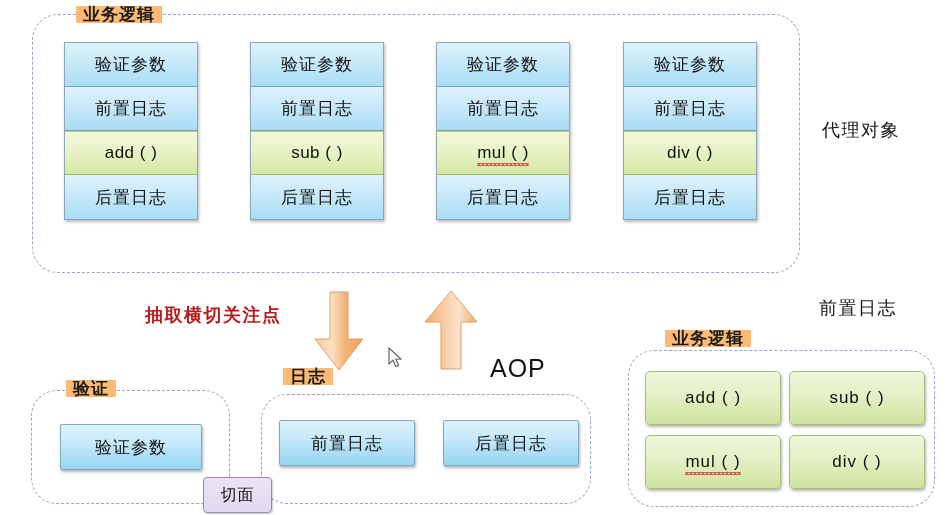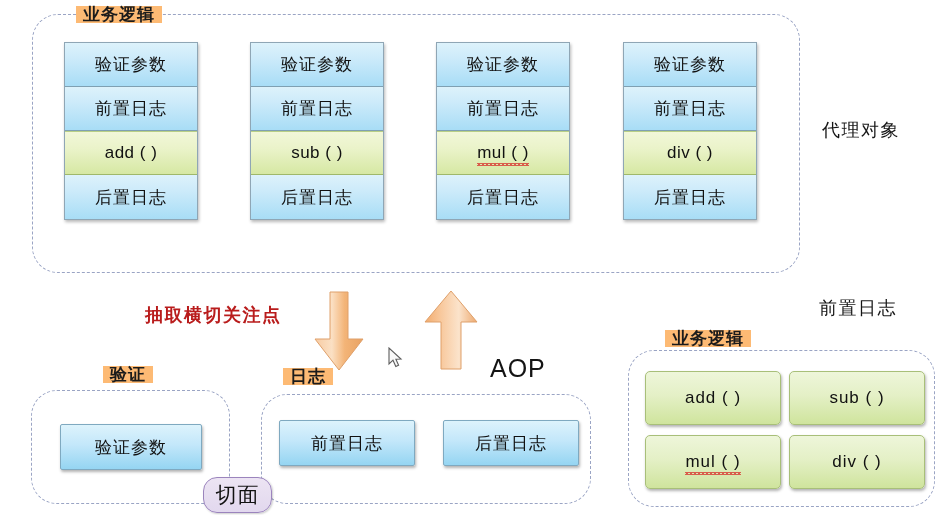--- a/index.html
+++ b/index.html
@@ -95,26 +95,26 @@
     border: 1px solid #a8bf79;
     border-radius: 5px;
   }
 
   
   .aspect-badge {
     position: absolute;
     display: flex;
     align-items: center;
     justify-content: center;
-    font-size: 21px;
+    font-size: 16px;
     color: #111111;
     letter-spacing: 1px;
     background: linear-gradient(to bottom, #ece4f3 0%, #e2d8ee 100%);
     border: 1.5px solid #9b84bd;
-    border-radius: 14px;
+    border-radius: 4px;
     box-sizing: border-box;
     box-shadow: 1px 1px 2px rgba(0,0,0,0.2);
     text-align: right;
   }
 
   
   .side-label {
     position: absolute;
     font-size: 18px;
     font-weight: normal;
@@ -235,21 +235,21 @@
       </linearGradient>
     </defs>
     <polygon points="28,2 54,33 38,33 38,80 18,80 18,33 2,33" fill="url(#gradUp)" stroke="#dfa06a" stroke-width="1"></polygon>
   </svg>
 
   <svg class="cursor" style="left:388px; top:347px;" width="16" height="22" viewBox="0 0 16 22">
     <polygon points="1,1 1,17 5,13.2 7.8,19.5 10.6,18.2 7.9,12.2 13,12" fill="#f8f8f8" stroke="#5d5d5d" stroke-width="1.1"></polygon>
   </svg>
 
   <div class="group-box" style="left:31px; top:390px; width:199px; height:114px;"></div>
-  <div class="group-label" style="left:66px; top:366px;margin-left:37px;">验证</div>
+  <div class="group-label" style="left:66px; top:380px;">验证</div>
 
   <div class="chip blue" style="left:60px; top:424px; width:142px; height:46px;">验证参数</div>
 
   <div class="group-box" style="left:261px; top:394px; width:330px; height:110px;"></div>
   <div class="group-label" style="left:283px; top:368px;font-family:Liberation Serif, serif;">日志</div>
 
   <div class="chip blue" style="left:279px; top:420px; width:136px; height:46px;">前置日志</div>
 
   <div class="chip blue" style="left:443px; top:420px; width:136px; height:46px;">后置日志</div>
 

